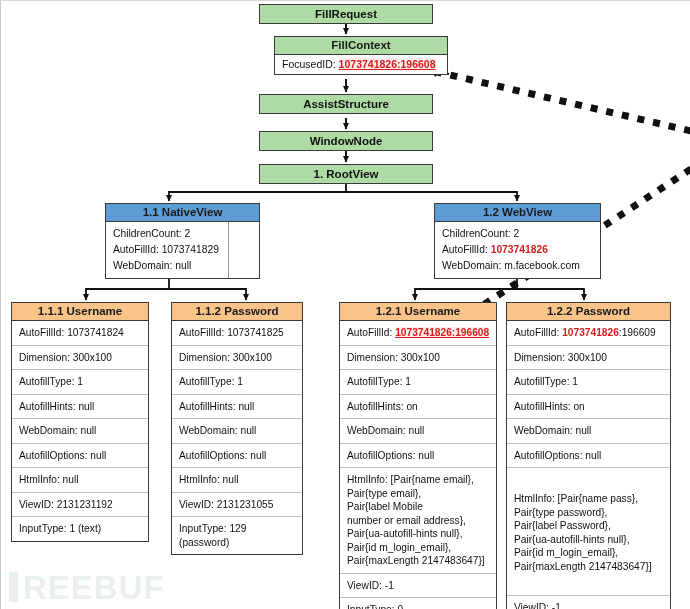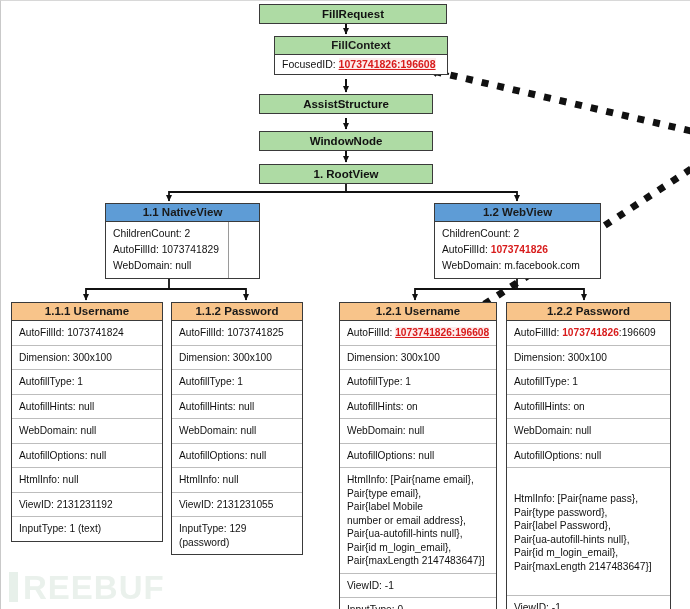--- a/index.html
+++ b/index.html
@@ -169,21 +169,21 @@
     <path d="M516,276 L516,288 L414,288 L414,299" stroke="#111" stroke-width="1.8" fill="none" marker-end="url(#ah)"></path>
     <path d="M516,288 L583,288 L583,299" stroke="#111" stroke-width="1.8" fill="none" marker-end="url(#ah)"></path>
 
     <path d="M690,130 L432,70" stroke="#111" stroke-width="7" stroke-linecap="butt" stroke-dasharray="7 9" fill="none"></path>
     <path d="M448,73 L424,67" stroke="#111" stroke-width="2" fill="none" marker-end="url(#ahbig)"></path>
 
     <path d="M690,168 L470,312" stroke="#111" stroke-width="7" stroke-linecap="butt" stroke-dasharray="7 9" fill="none"></path>
     <path d="M486,302 L464,316" stroke="#111" stroke-width="2" fill="none" marker-end="url(#ahbig)"></path>
   </svg>
 
-  <div class="stage" style="left:258px; top:3px; width:188px;">FillRequest</div>
+  <div class="stage" style="left:258px; top:3px; width:174px;">FillRequest</div>
 
   <div class="node" style="left:273px; top:35px; width:174px;">
     <div class="node-head head-green">FillContext</div>
     <div class="ctx-row"><span>FocusedID: </span><span class="red-u">1073741826:196608</span></div>
   </div>
 
   <div class="stage" style="left:258px; top:130px; width:174px;">WindowNode</div>
 
   <div class="stage" style="left:258px; top:93px; width:174px;">AssistStructure</div>
 
@@ -201,21 +201,21 @@
 
   <div class="node" style="left:433px; top:202px; width:167px;">
     <div class="node-head head-blue">1.2 WebView</div>
     <div class="props">
       <div class="prop">ChildrenCount: 2</div>
       <div class="prop"><span>AutoFillId: </span><span class="red">1073741826</span></div>
       <div class="prop">WebDomain: m.facebook.com</div>
     </div>
   </div>
 
-  <div class="node" style="left:10px; top:301px; width:152px;">
+  <div class="node" style="left:10px; top:301px; width:138px;">
     <div class="node-head head-orange">1.1.1 Username</div>
     <div class="rows">
       <div class="row">AutoFillId: 1073741824</div>
       <div class="row">Dimension: 300x100</div>
       <div class="row">AutofillType: 1</div>
       <div class="row">AutofillHints: null</div>
       <div class="row">WebDomain: null</div>
       <div class="row">AutofillOptions: null</div>
       <div class="row">HtmlInfo: null</div>
       <div class="row">ViewID: 2131231192</div>

